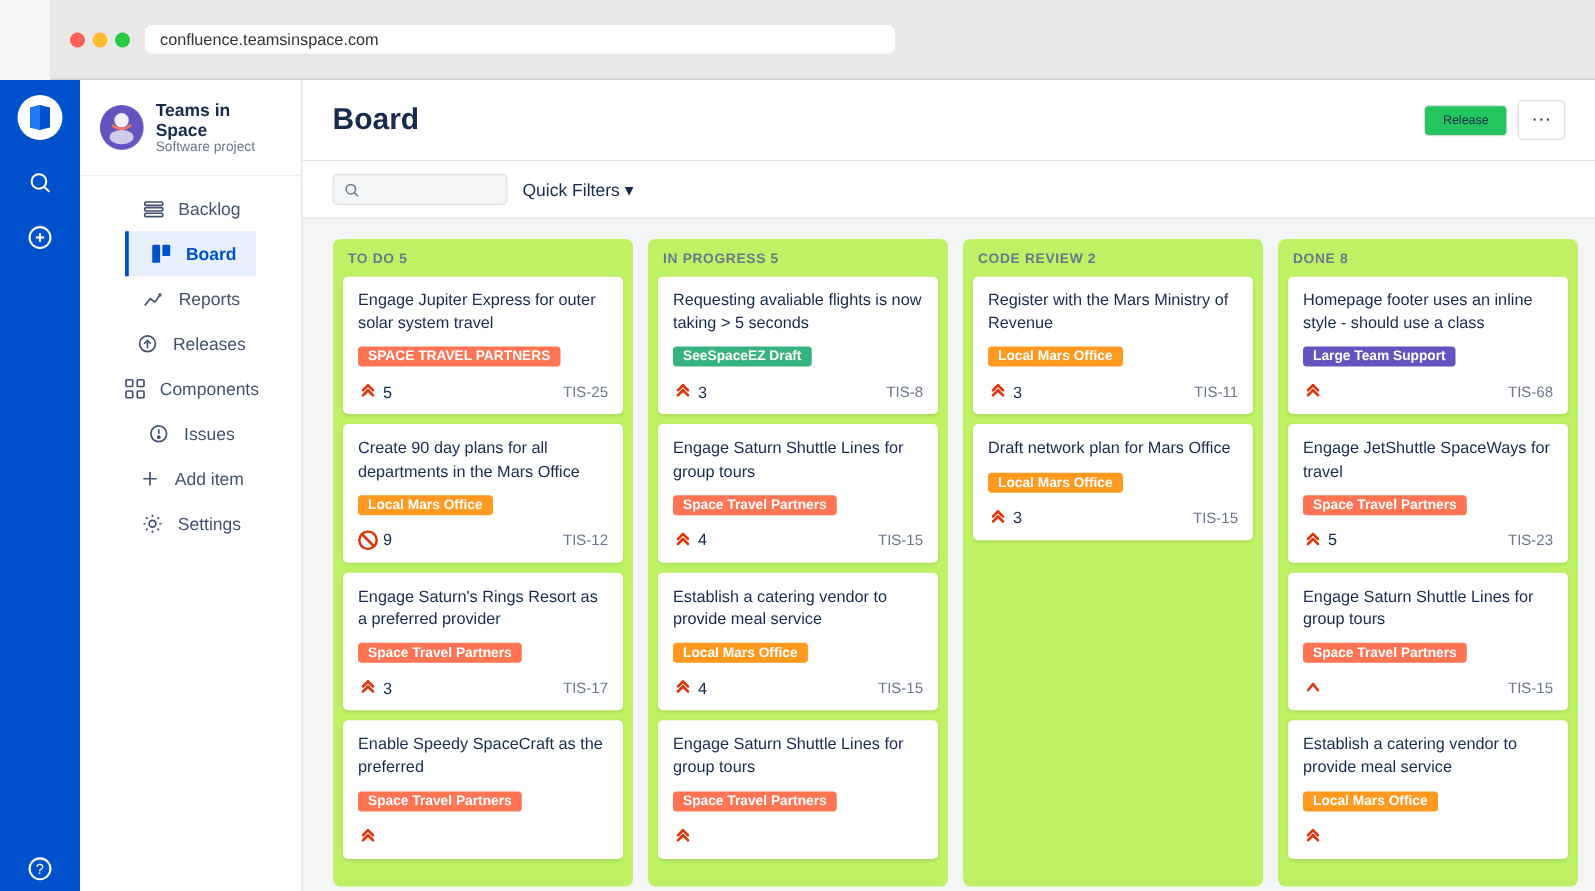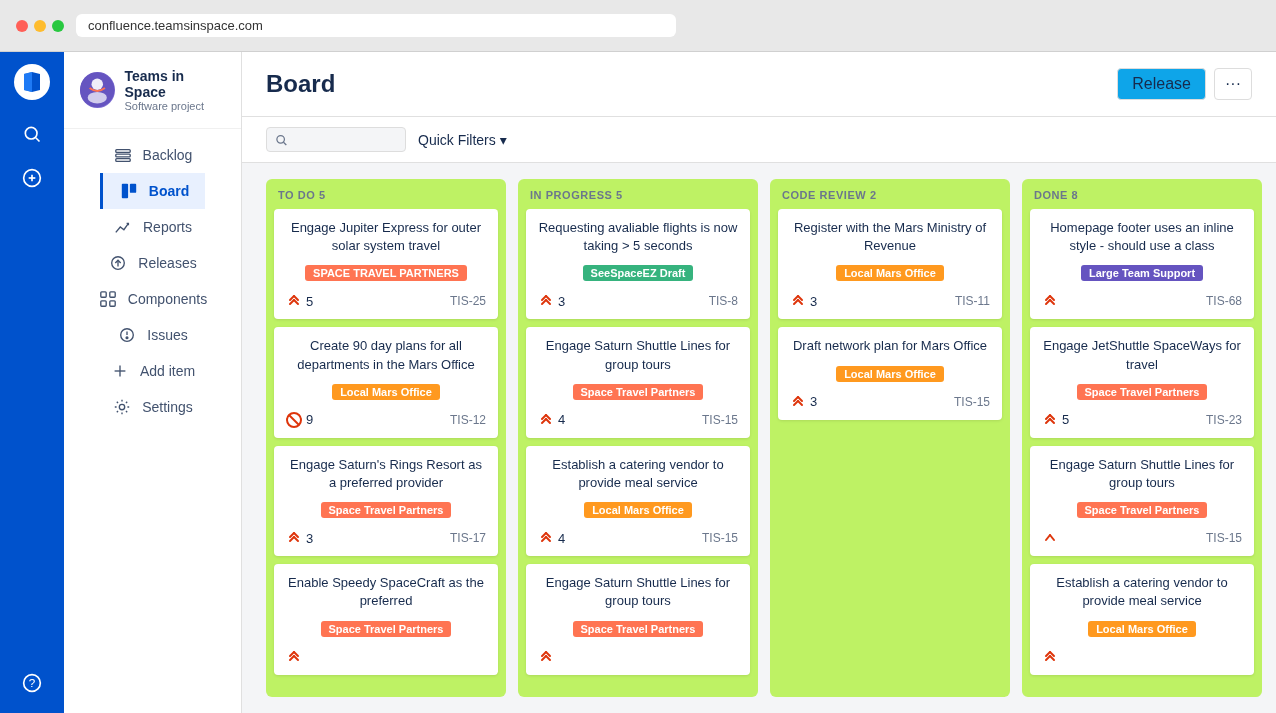--- a/index.html
+++ b/index.html
@@ -1,25 +1,26 @@
 <!DOCTYPE html>
 <html><head>
   <meta charset="utf-8">
   <style>
     * { box-sizing: border-box; margin: 0; padding: 0; }
     body { font-family: -apple-system, BlinkMacSystemFont, 'Segoe UI', Arial, sans-serif; background: #f4f5f7; overflow: hidden; }
 
     
     .browser-chrome {
       background: #e8e8e8;
-      height: 52px;
+      height: 64px;
       display: flex;
       align-items: center;
       padding: 0 16px;
       border-bottom: 1px solid #d0d0d0;
+      margin-left: 40px;
     }
     .browser-dots { display: flex; gap: 6px; margin-right: 12px; }
     .browser-dot { width: 12px; height: 12px; border-radius: 50%; }
     .dot-red { background: #ff5f57; }
     .dot-yellow { background: #febc2e; }
     .dot-green { background: #28c840; }
     .browser-url {
       background: white;
       border-radius: 6px;
       padding: 4px 12px;
@@ -114,25 +115,25 @@
       background: white;
       padding: 16px 24px 0 24px;
       border-bottom: 1px solid #e0e0e0;
       display: flex;
       align-items: center;
       justify-content: space-between;
     }
     .board-title { font-size: 24px; font-weight: 600; color: #172b4d; padding-bottom: 16px; }
     .header-actions { display: flex; align-items: center; gap: 8px; padding-bottom: 16px; }
     .release-btn {
-      background: #0ea5e9;
+      background: #22c55e;
       border: 1px solid #ddd;
       border-radius: 4px;
       padding: 6px 14px;
-      font-size: 16px;
+      font-size: 10px;
       cursor: pointer;
       color: #172b4d;
     }
     .more-btn {
       background: white;
       border: 1px solid #ddd;
       border-radius: 4px;
       padding: 6px 10px;
       cursor: pointer;
       color: #172b4d;
@@ -207,21 +208,20 @@
       display: flex;
       flex-direction: column;
       gap: 8px;
     }
     .card {
       background: white;
       border-radius: 4px;
       padding: 10px 12px;
       box-shadow: 0 1px 3px rgba(0,0,0,0.1);
       cursor: pointer;
-      text-align: center;
     }
     .card-title { font-size: 13px; color: #172b4d; line-height: 1.4; margin-bottom: 8px; }
     .card-tag {
       display: inline-block;
       padding: 2px 8px;
       border-radius: 3px;
       font-size: 11px;
       font-weight: 600;
       margin-bottom: 8px;
       color: white;

